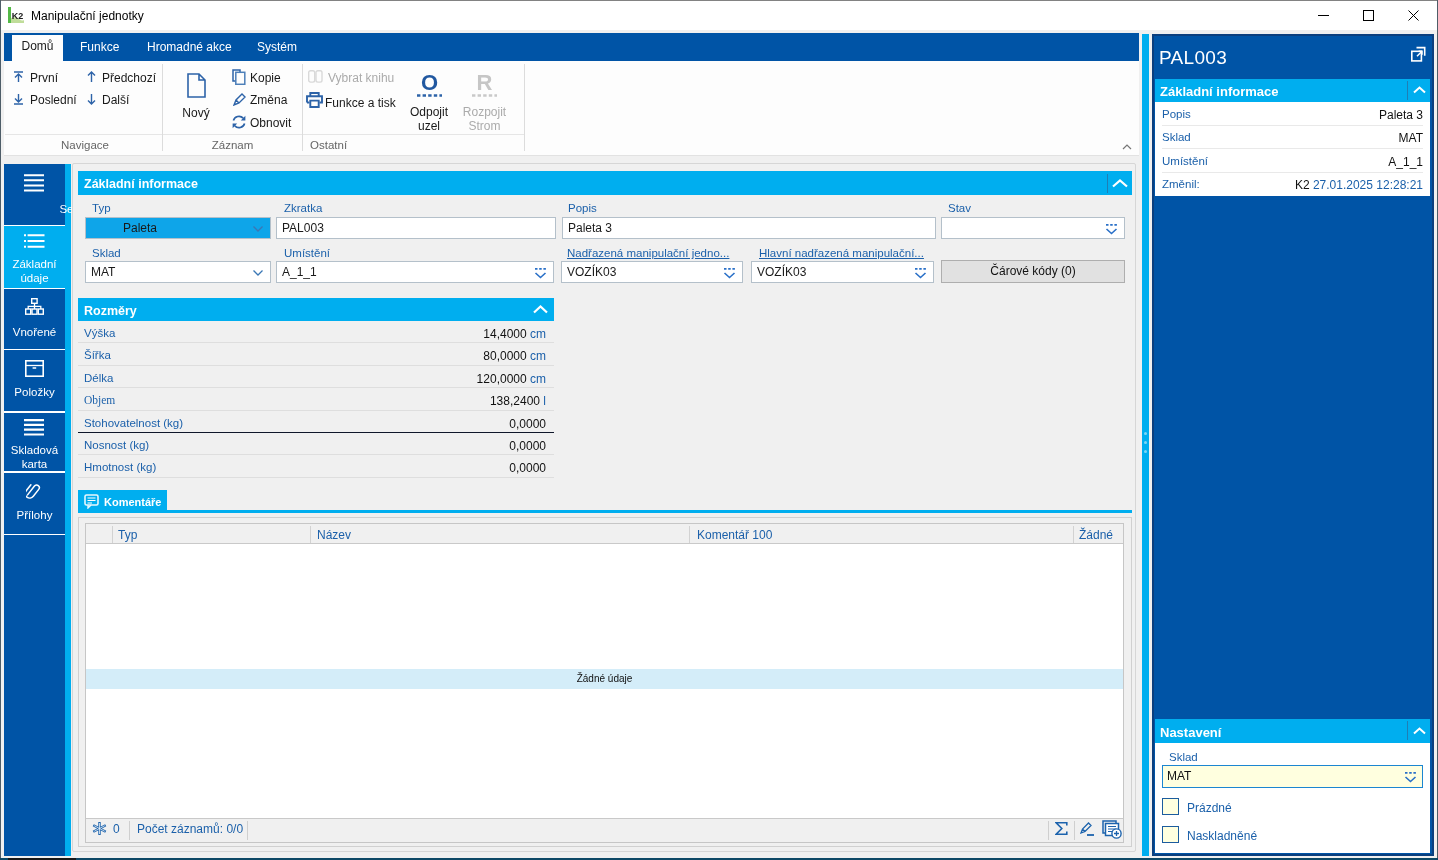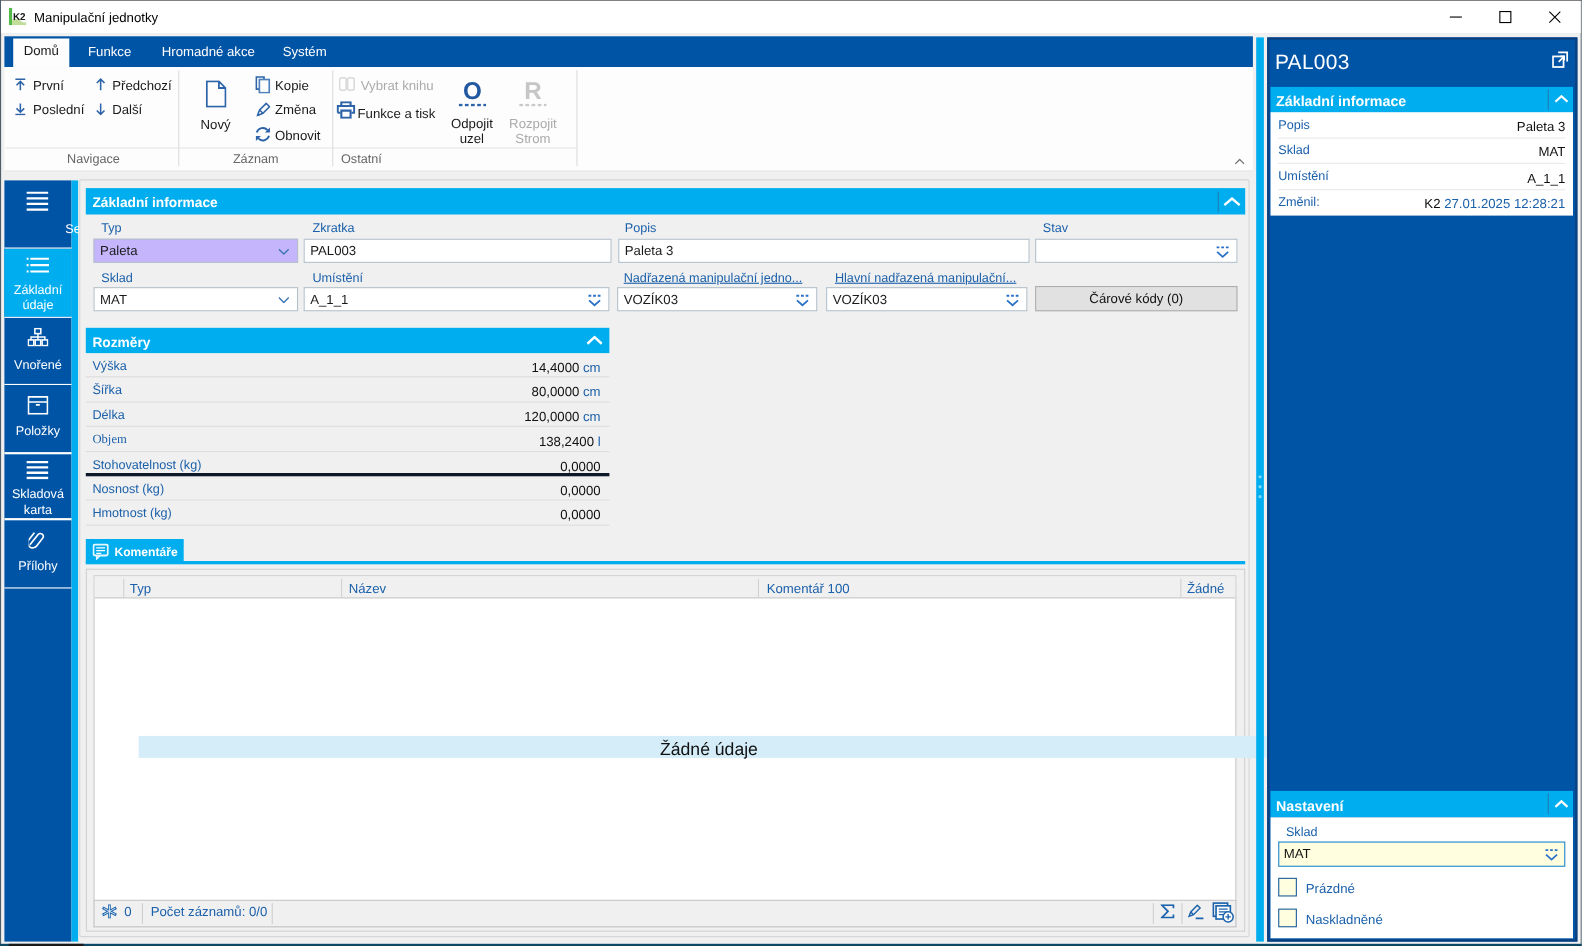--- a/index.html
+++ b/index.html
@@ -169,21 +169,21 @@
   <div class="abs" style="left:1107px;top:174px;width:1px;height:19px;background:#1f7eb5;"></div>
   <svg class="abs" style="left:1112px;top:179px;" width="16" height="9">
       <path d="M1 7.5 L8 1.5 L15 7.5" stroke="#fff" stroke-width="2.2" fill="none"></path>
     </svg>
 
   <div class="abs lbl" style="left:92px;top:202px;">Typ</div>
   <div class="abs lbl" style="left:284px;top:202px;">Zkratka</div>
   <div class="abs lbl" style="left:568px;top:202px;">Popis</div>
   <div class="abs lbl" style="left:948px;top:202px;">Stav</div>
 
-  <div class="abs" style="left:85px;top:217px;width:186px;height:22px;background:#c4b5fd;border:1px solid #b4c0ca;box-sizing:border-box;">
+  <div class="abs" style="left:85px;top:217px;width:186px;height:22px;background:#0ea5e9;border:1px solid #b4c0ca;box-sizing:border-box;padding-left:32px;">
     <div style="padding:3px 0 0 5px;font-size:12px;">Paleta</div>
     <svg class="abs" style="right:7px;top:8px;" width="10" height="6">
         <path d="M0.5 0.5 L5 5 L9.5 0.5" stroke="#3a77b5" stroke-width="1.3" fill="none"></path>
       </svg>
   </div>
   <div class="abs" style="left:276px;top:217px;width:280px;height:22px;background:#fff;border:1px solid #b4c0ca;box-sizing:border-box;">
     <div style="padding:3px 0 0 5px;font-size:12px;">PAL003</div>
   </div>
   <div class="abs" style="left:562px;top:217px;width:374px;height:22px;background:#fff;border:1px solid #b4c0ca;box-sizing:border-box;">
     <div style="padding:3px 0 0 5px;font-size:12px;">Paleta 3</div>
@@ -245,21 +245,21 @@
       <span style="position:absolute;right:8px;top:6px;font-size:12px;color:#111;">80,0000 <span class="lbl">cm</span></span>
     </div>
     <div style="height:22.4px;box-sizing:border-box;border-bottom:1px solid #dedede;position:relative;">
       <span class="lbl" style="position:absolute;left:6px;top:6px;">Délka</span>
       <span style="position:absolute;right:8px;top:6px;font-size:12px;color:#111;">120,0000 <span class="lbl">cm</span></span>
     </div>
     <div style="height:22.4px;box-sizing:border-box;border-bottom:1px solid #dedede;position:relative;">
       <span class="lbl" style="position:absolute;left:6px;top:6px;font-family:Liberation Serif, serif;">Objem</span>
       <span style="position:absolute;right:8px;top:6px;font-size:12px;color:#111;">138,2400 <span class="lbl">l</span></span>
     </div>
-    <div style="height:22.4px;box-sizing:border-box;border-bottom:3px solid #0f172a;position:relative;">
+    <div style="height:22.4px;box-sizing:border-box;border-bottom:1px solid #0f172a;position:relative;">
       <span class="lbl" style="position:absolute;left:6px;top:6px;">Stohovatelnost (kg)</span>
       <span style="position:absolute;right:8px;top:6px;font-size:12px;color:#111;">0,0000</span>
     </div>
     <div style="height:22.4px;box-sizing:border-box;border-bottom:1px solid #dedede;position:relative;">
       <span class="lbl" style="position:absolute;left:6px;top:6px;">Nosnost (kg)</span>
       <span style="position:absolute;right:8px;top:6px;font-size:12px;color:#111;">0,0000</span>
     </div>
     <div style="height:22.4px;box-sizing:border-box;border-bottom:1px solid #dedede;position:relative;">
       <span class="lbl" style="position:absolute;left:6px;top:6px;">Hmotnost (kg)</span>
       <span style="position:absolute;right:8px;top:6px;font-size:12px;color:#111;">0,0000</span>
@@ -282,21 +282,21 @@
   <div class="abs" style="left:86px;top:524px;width:1037px;height:19px;background:#f0f0f0;border-bottom:1px solid #c9c9c9;"></div>
   <div class="abs" style="left:112px;top:526px;width:1px;height:17px;background:#d2d2d2;"></div>
   <div class="abs" style="left:310px;top:526px;width:1px;height:17px;background:#d2d2d2;"></div>
   <div class="abs" style="left:689px;top:526px;width:1px;height:17px;background:#d2d2d2;"></div>
   <div class="abs" style="left:1073px;top:526px;width:1px;height:17px;background:#d2d2d2;"></div>
   <div class="abs lbl" style="left:118px;top:528px;font-size:12px;">Typ</div>
   <div class="abs lbl" style="left:317px;top:528px;font-size:12px;">Název</div>
   <div class="abs lbl" style="left:697px;top:528px;font-size:12px;">Komentář 100</div>
   <div class="abs lbl" style="left:1079px;top:528px;font-size:12px;">Žádné</div>
 
-  <div class="abs" style="left:86px;top:669px;width:1037px;height:20px;background:#d4edf9;text-align:center;font-size:16px;color:#111;padding-top:4px;box-sizing:border-box;margin-left:40px;">Žádné údaje</div>
+  <div class="abs" style="left:86px;top:669px;width:1037px;height:20px;background:#d4edf9;text-align:center;font-size:10px;color:#111;padding-top:4px;box-sizing:border-box;">Žádné údaje</div>
 
   <div class="abs" style="left:85px;top:818px;width:1039px;height:25px;background:#f0f0f0;border:1px solid #c6c6c6;border-top:1px solid #c9c9c9;box-sizing:border-box;"></div>
   <svg class="abs" style="left:92px;top:822px;" width="15" height="13">
     <path d="M7.5 0 V13 M1.3 3.2 L13.7 9.8 M13.7 3.2 L1.3 9.8" stroke="#1c63ad" stroke-width="2.4"></path>
     <path d="M7.5 1 V12 M2.2 3.7 L12.8 9.3 M12.8 3.7 L2.2 9.3" stroke="#eef3f8" stroke-width="0.8"></path>
   </svg>
   <div class="abs lbl" style="left:113px;top:822px;font-size:12px;">0</div>
   <div class="abs" style="left:129px;top:821px;width:1px;height:19px;background:#cfcfcf;"></div>
   <div class="abs lbl" style="left:137px;top:822px;font-size:12px;">Počet záznamů: 0/0</div>
   <div class="abs" style="left:247px;top:821px;width:1px;height:19px;background:#cfcfcf;"></div>

